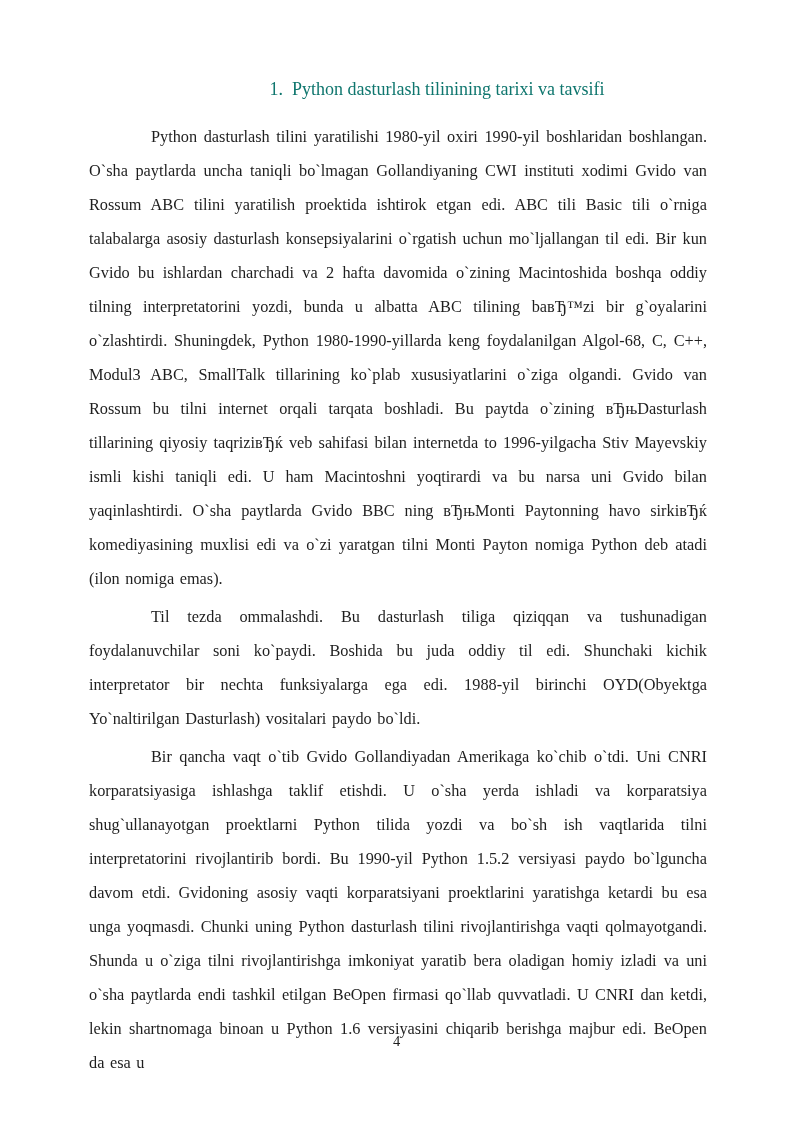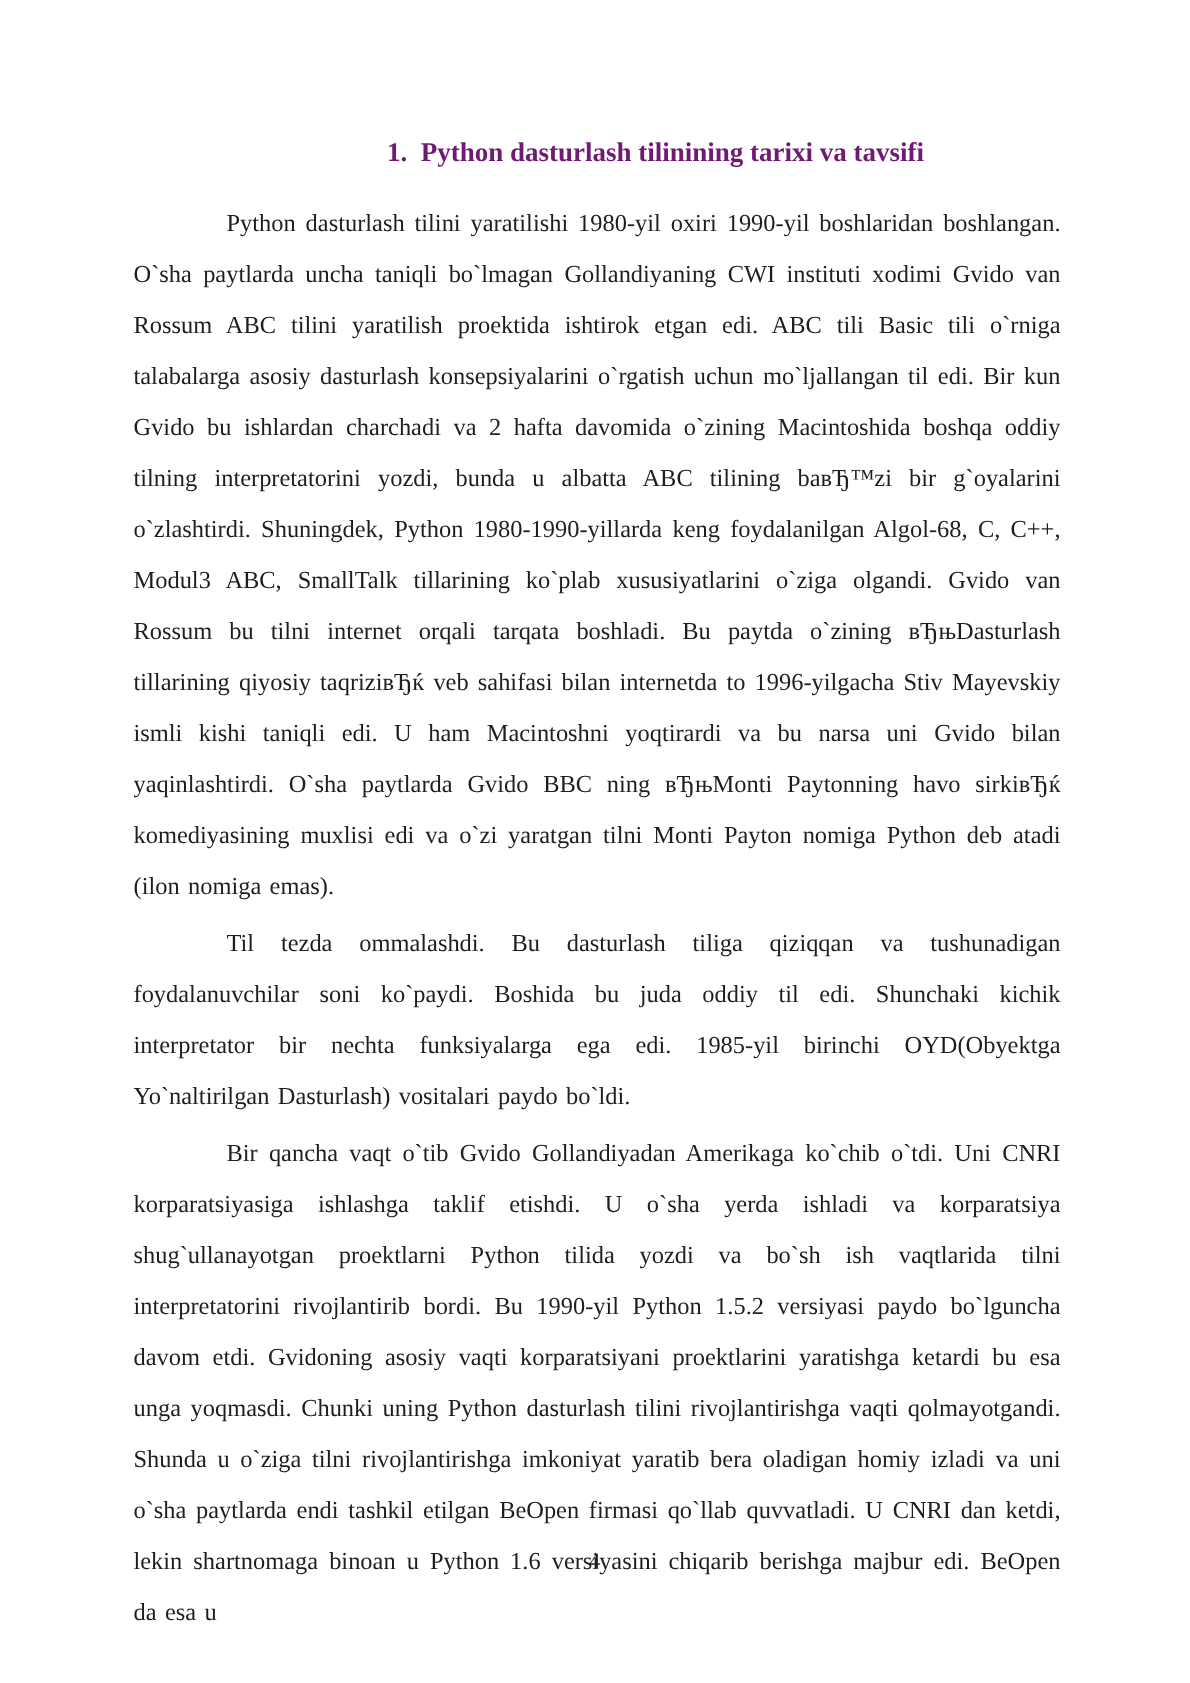--- a/index.html
+++ b/index.html
@@ -18,26 +18,26 @@
   }
   .content {
     position: absolute;
     left: 85px;
     top: 72px;
     width: 626px;
   }
   .heading {
     font-size: 18px;
     line-height: 26px;
-    font-weight: 700;
+    font-weight: 400;
     text-align: center;
-    margin: 16px 0 18px 0;
+    margin: 4px 0 18px 0;
     padding-left: 78px;
     white-space: pre-wrap;
-    color: #701a75;
+    color: #0f766e;
   }
   .body-par {
     margin: 4px;
     font-size: 16.3px;
     line-height: 34px;
     text-align: justify;
     text-indent: 62px;
     word-spacing: 1.5px;
     color: #1e1e1e;
   }
@@ -51,17 +51,17 @@
     color: #1e1e1e;
   }
 </style>
 </head>
 <body>
 
 <div class="page">
   <div class="content">
     <h1 class="heading">1.  Python dasturlash tilinining tarixi va tavsifi</h1>
     <p class="body-par">Python dasturlash tilini yaratilishi 1980-yil oxiri 1990-yil boshlaridan boshlangan. O`sha paytlarda uncha taniqli bo`lmagan Gollandiyaning CWI instituti xodimi Gvido van Rossum ABC tilini yaratilish proektida ishtirok etgan edi. ABC tili Basic tili o`rniga talabalarga asosiy dasturlash konsepsiyalarini o`rgatish uchun mo`ljallangan til edi. Bir kun Gvido bu ishlardan charchadi va 2 hafta davomida o`zining Macintoshida boshqa oddiy tilning interpretatorini yozdi, bunda u albatta ABC tilining baвЂ™zi bir g`oyalarini o`zlashtirdi. Shuningdek, Python 1980-1990-yillarda keng foydalanilgan Algol-68, C, C++, Modul3 ABC, SmallTalk tillarining ko`plab xususiyatlarini o`ziga olgandi. Gvido van Rossum bu tilni internet orqali tarqata boshladi. Bu paytda o`zining вЂњDasturlash tillarining qiyosiy taqriziвЂќ veb sahifasi bilan internetda to 1996-yilgacha Stiv Mayevskiy ismli kishi taniqli edi. U ham Macintoshni yoqtirardi va bu narsa uni Gvido bilan yaqinlashtirdi. O`sha paytlarda Gvido BBC ning вЂњMonti Paytonning havo sirkiвЂќ komediyasining muxlisi edi va o`zi yaratgan tilni Monti Payton nomiga Python deb atadi (ilon nomiga emas).</p>
-    <p class="body-par">Til tezda ommalashdi. Bu dasturlash tiliga qiziqqan va tushunadigan foydalanuvchilar soni ko`paydi. Boshida bu juda oddiy til edi. Shunchaki kichik interpretator bir nechta funksiyalarga ega edi. 1985-yil birinchi OYD(Obyektga Yo`naltirilgan Dasturlash) vositalari paydo bo`ldi.</p>
+    <p class="body-par">Til tezda ommalashdi. Bu dasturlash tiliga qiziqqan va tushunadigan foydalanuvchilar soni ko`paydi. Boshida bu juda oddiy til edi. Shunchaki kichik interpretator bir nechta funksiyalarga ega edi. 1988-yil birinchi OYD(Obyektga Yo`naltirilgan Dasturlash) vositalari paydo bo`ldi.</p>
     <p class="body-par">Bir qancha vaqt o`tib Gvido Gollandiyadan Amerikaga ko`chib o`tdi. Uni CNRI korparatsiyasiga ishlashga taklif etishdi. U o`sha yerda ishladi va korparatsiya shug`ullanayotgan proektlarni Python tilida yozdi va bo`sh ish vaqtlarida tilni interpretatorini rivojlantirib bordi. Bu 1990-yil Python 1.5.2 versiyasi paydo bo`lguncha davom etdi. Gvidoning asosiy vaqti korparatsiyani proektlarini yaratishga ketardi bu esa unga yoqmasdi. Chunki uning Python dasturlash tilini rivojlantirishga vaqti qolmayotgandi. Shunda u o`ziga tilni rivojlantirishga imkoniyat yaratib bera oladigan homiy izladi va uni o`sha paytlarda endi tashkil etilgan BeOpen firmasi qo`llab quvvatladi. U CNRI dan ketdi, lekin shartnomaga binoan u Python 1.6 versiyasini chiqarib berishga majbur edi. BeOpen da esa u</p>
   </div>
   <div class="page-number">4</div>
 </div>
 
 </body></html>

